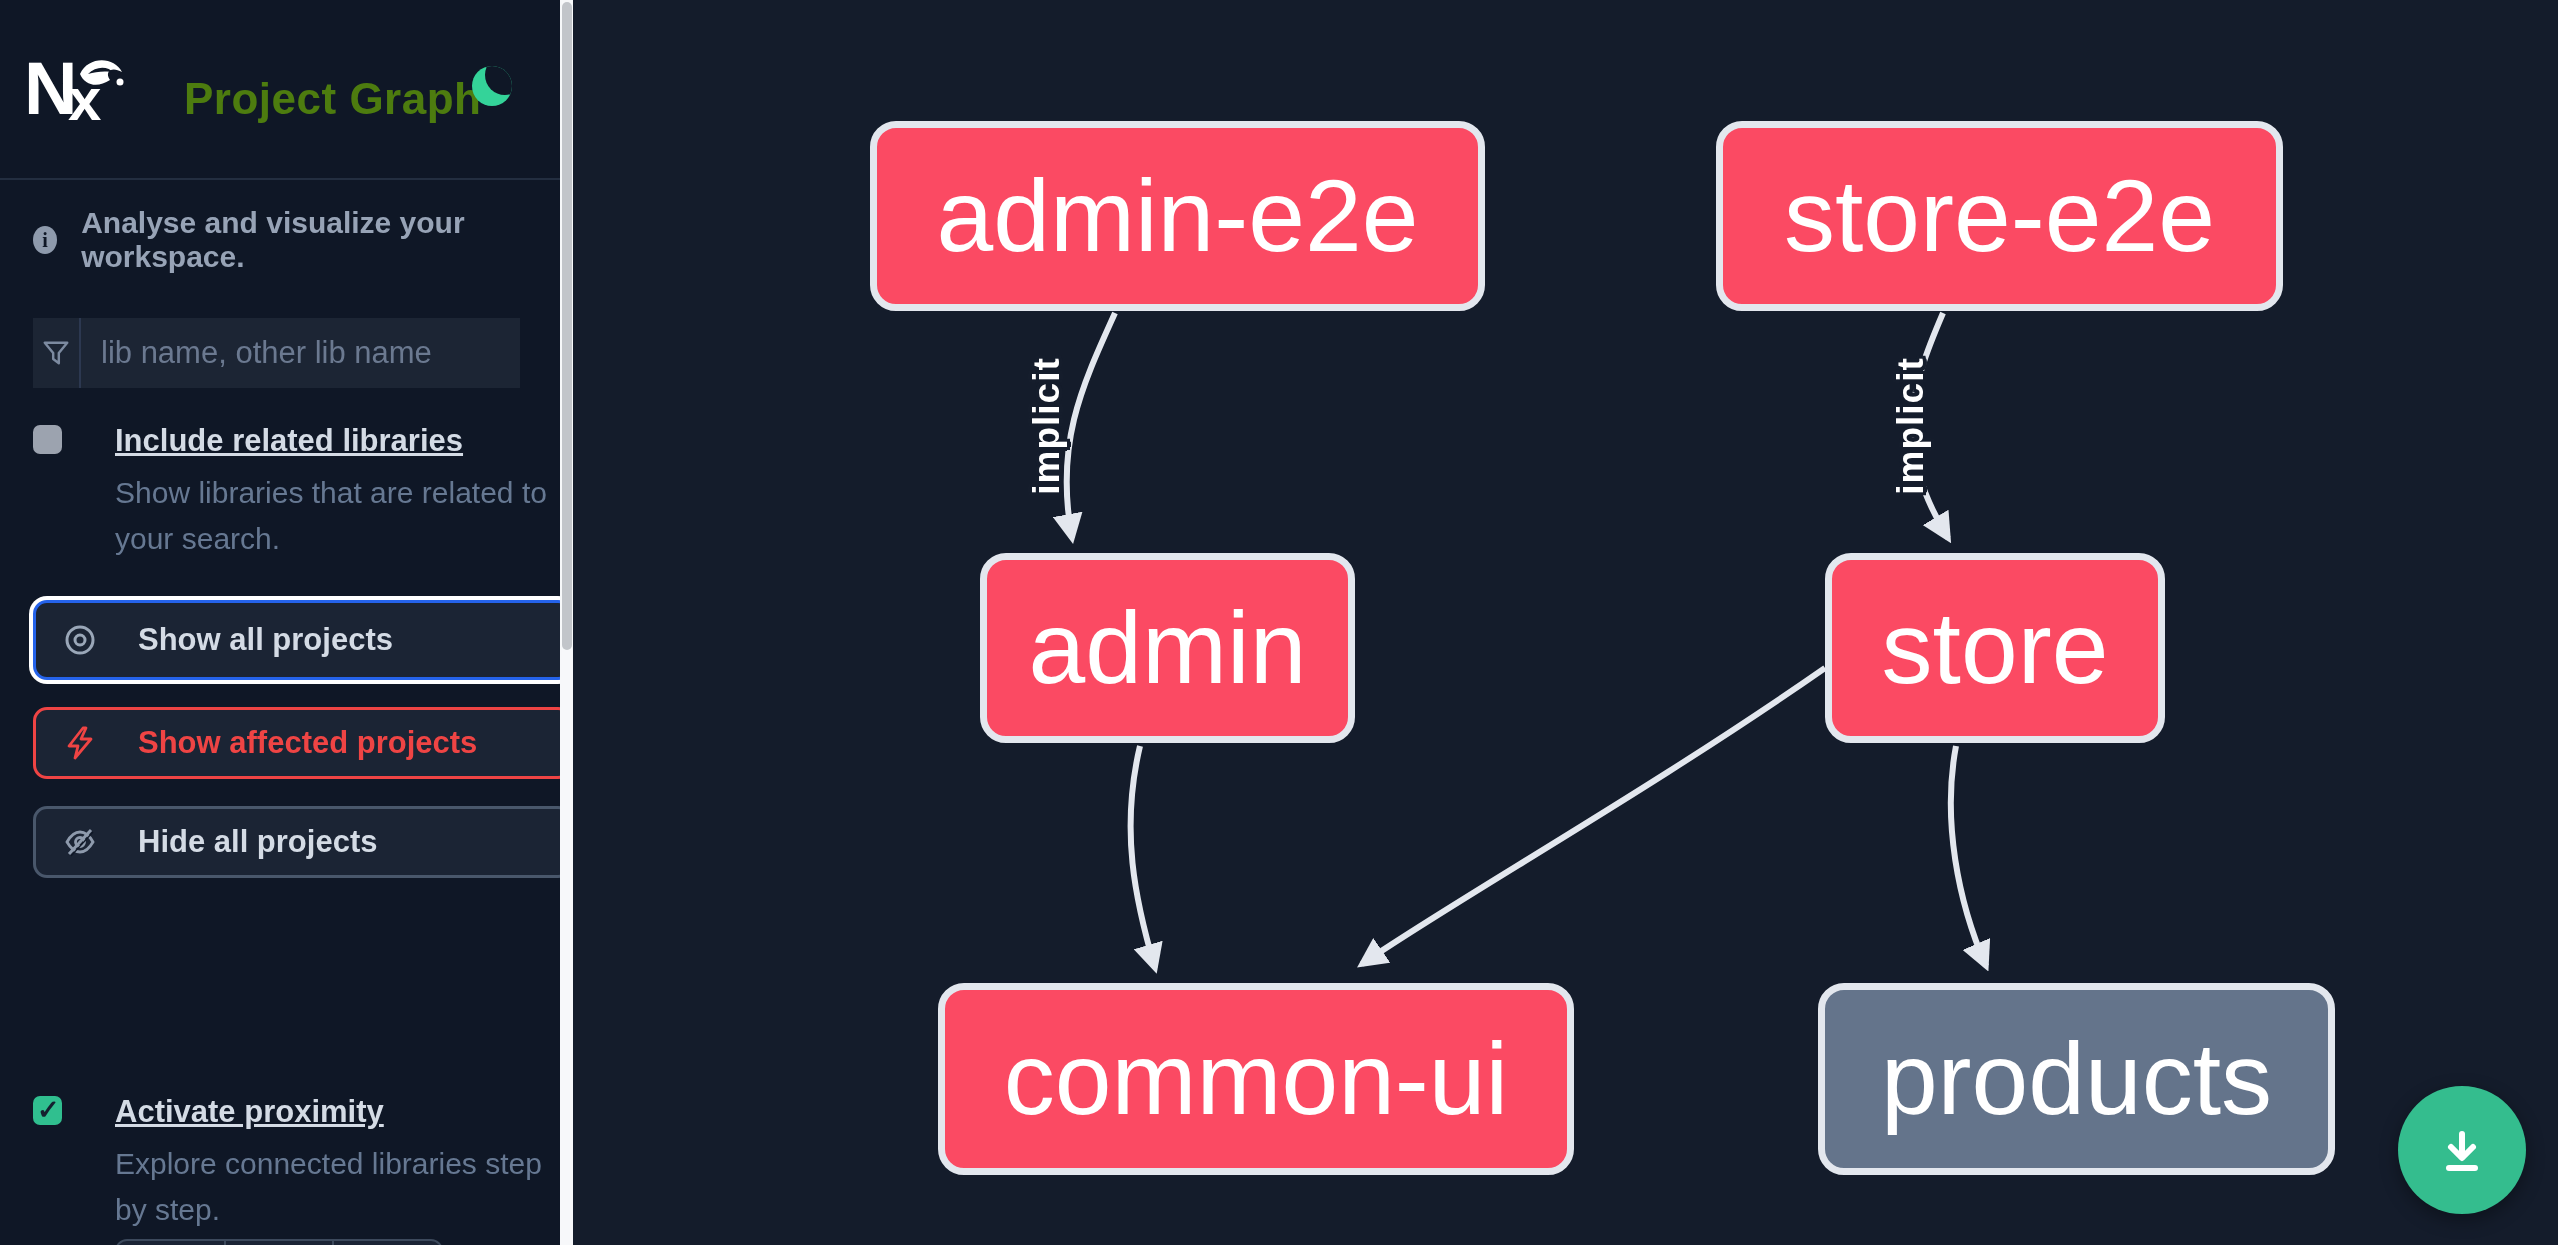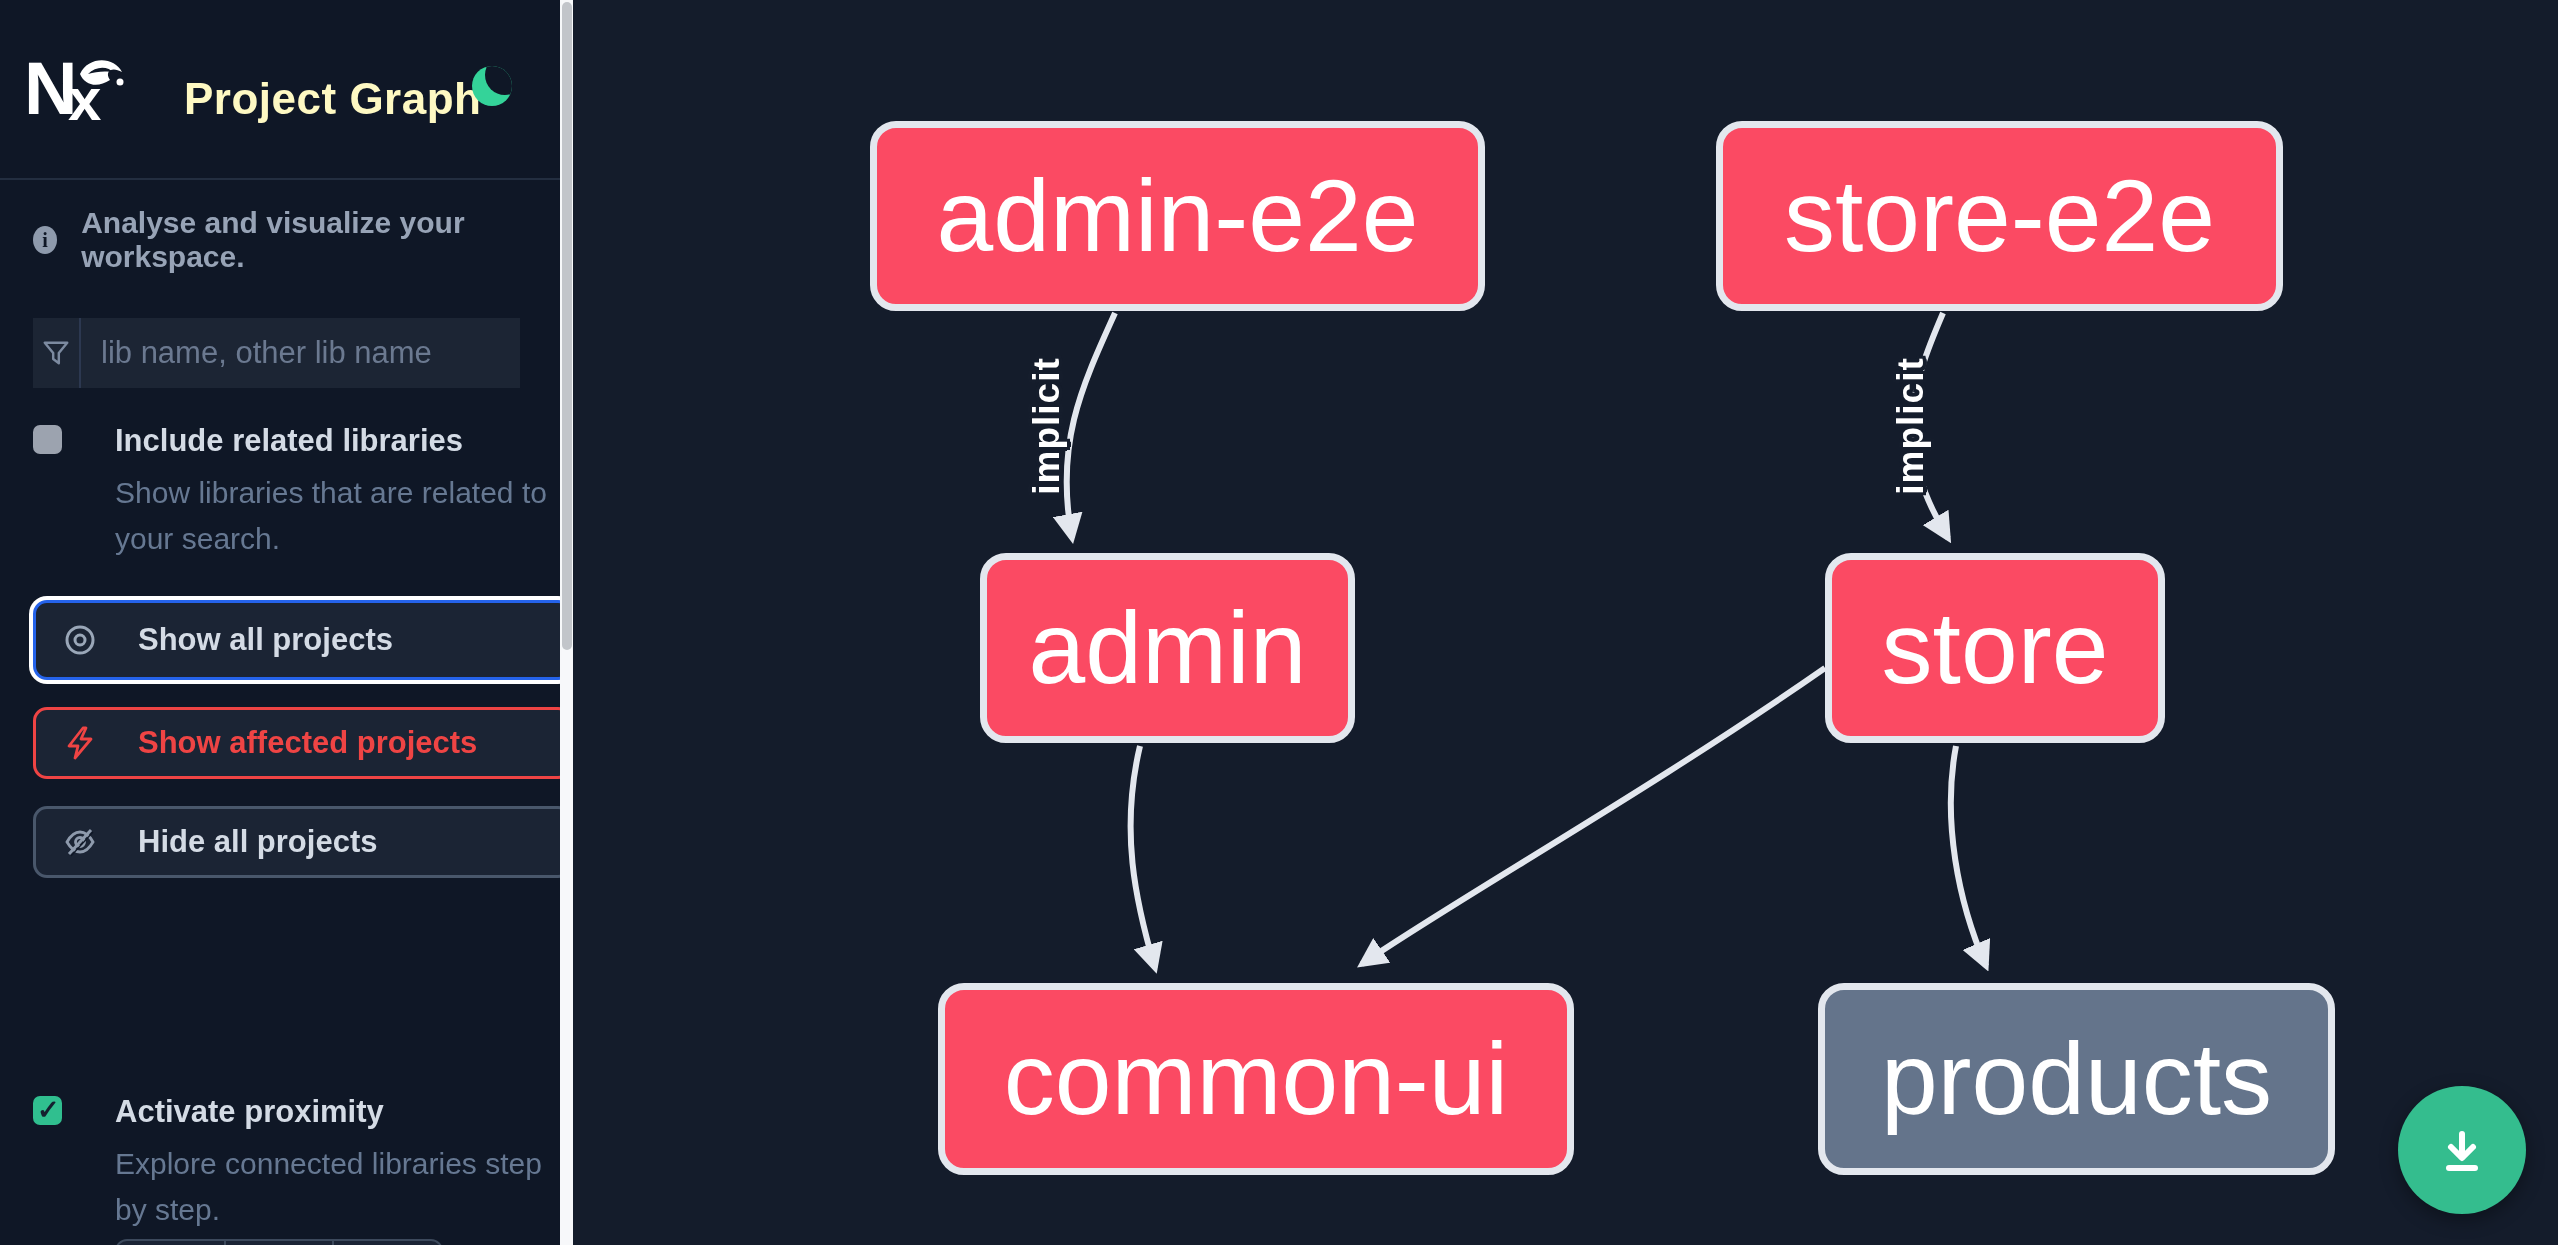--- a/index.html
+++ b/index.html
@@ -3,40 +3,40 @@
 <meta charset="utf-8">
 <style>
   html,body{margin:0;padding:0;background:#0b1220;}
   *{box-sizing:border-box;font-family:"Liberation Sans",sans-serif;}
   #app{position:relative;width:2558px;height:1245px;overflow:hidden;background:#141c2b;}
 
   
   #sidebar{position:absolute;left:0;top:0;width:560px;height:1245px;background:#0f1726;}
   .hdr-divider{position:absolute;left:0;top:178px;width:560px;height:2px;background:#232e40;}
   #logo{position:absolute;left:28px;top:52px;width:102px;height:72px;}
-  #app-title{position:absolute;left:184px;top:74px;font-size:44px;font-weight:700;color:#fef9c3;letter-spacing:.5px;}
+  #app-title{position:absolute;left:184px;top:74px;font-size:44px;font-weight:700;color:#4d7c0f;letter-spacing:.5px;}
   #moon{position:absolute;left:472px;top:66px;width:40px;height:40px;border-radius:50%;background:#34d399;overflow:hidden;cursor:pointer;}
   #moon::after{content:"";position:absolute;left:13px;top:-11px;width:40px;height:40px;border-radius:50%;background:#0f1726;}
 
   .info-row{position:absolute;left:33px;top:206px;display:flex;align-items:center;gap:24px;}
   .info-dot{width:28px;height:28px;border-radius:50%;background:#8e9aac;color:#0f1726;font-weight:700;font-size:20px;display:flex;align-items:center;justify-content:center;font-family:"Liberation Serif",serif;}
   .tagline{font-size:30px;color:#97a3b6;font-weight:bold;}
 
   .search-box{position:absolute;left:33px;top:318px;width:487px;height:70px;background:#1c2534;border-radius:0;display:flex;align-items:stretch;}
   .search-icon-cell{width:58px;display:flex;align-items:center;justify-content:center;border-right:2px solid #2c3850;}
   .search-box input{flex:1;background:transparent;border:none;outline:none;color:#cbd5e1;font-size:31px;padding:0 20px;}
   .search-box input::placeholder{color:#6b7990;}
 
   .opt{position:absolute;left:33px;}
   .cb{width:29px;height:29px;border-radius:7px;position:relative;flex:none;cursor:pointer;}
   .cb-gray{background:#9ca3af;}
   .cb-white{background:#ffffff;border:2px solid #6b7280;}
   .cb-green{background:#30bf8f;}
   .cb.on::after{content:"✓";position:absolute;left:4px;top:-2px;font-size:27px;font-weight:700;color:#15202f;}
-  .opt-label{font-size:31px;font-weight:700;color:#d4dbe5;line-height:31px;}
+  .opt-label{font-size:31px;font-weight:700;color:#d4dbe5;line-height:31px;text-decoration:underline;}
   .opt-desc{font-size:30px;color:#667892;line-height:46px;margin-top:14px;}
   .opt-body{margin-left:53px;}
   .opt-row{display:flex;align-items:flex-start;gap:0;}
 
   .side-btn{position:absolute;left:33px;width:539px;display:flex;align-items:center;gap:40px;background:#1b2434;border-radius:14px;padding-left:26px;cursor:pointer;}
   .side-btn .lbl{font-size:31px;font-weight:700;color:#d4dbe5;}
   #btn-show-all{top:600px;height:80px;border:3px solid #2563eb;box-shadow:0 0 0 4px #ffffff;}
   #btn-show-affected{top:707px;height:72px;border:3px solid #ef4444;}
   #btn-show-affected .lbl{color:#ef4444;}
   #btn-hide-all{top:806px;height:72px;border:3px solid #49576b;}

